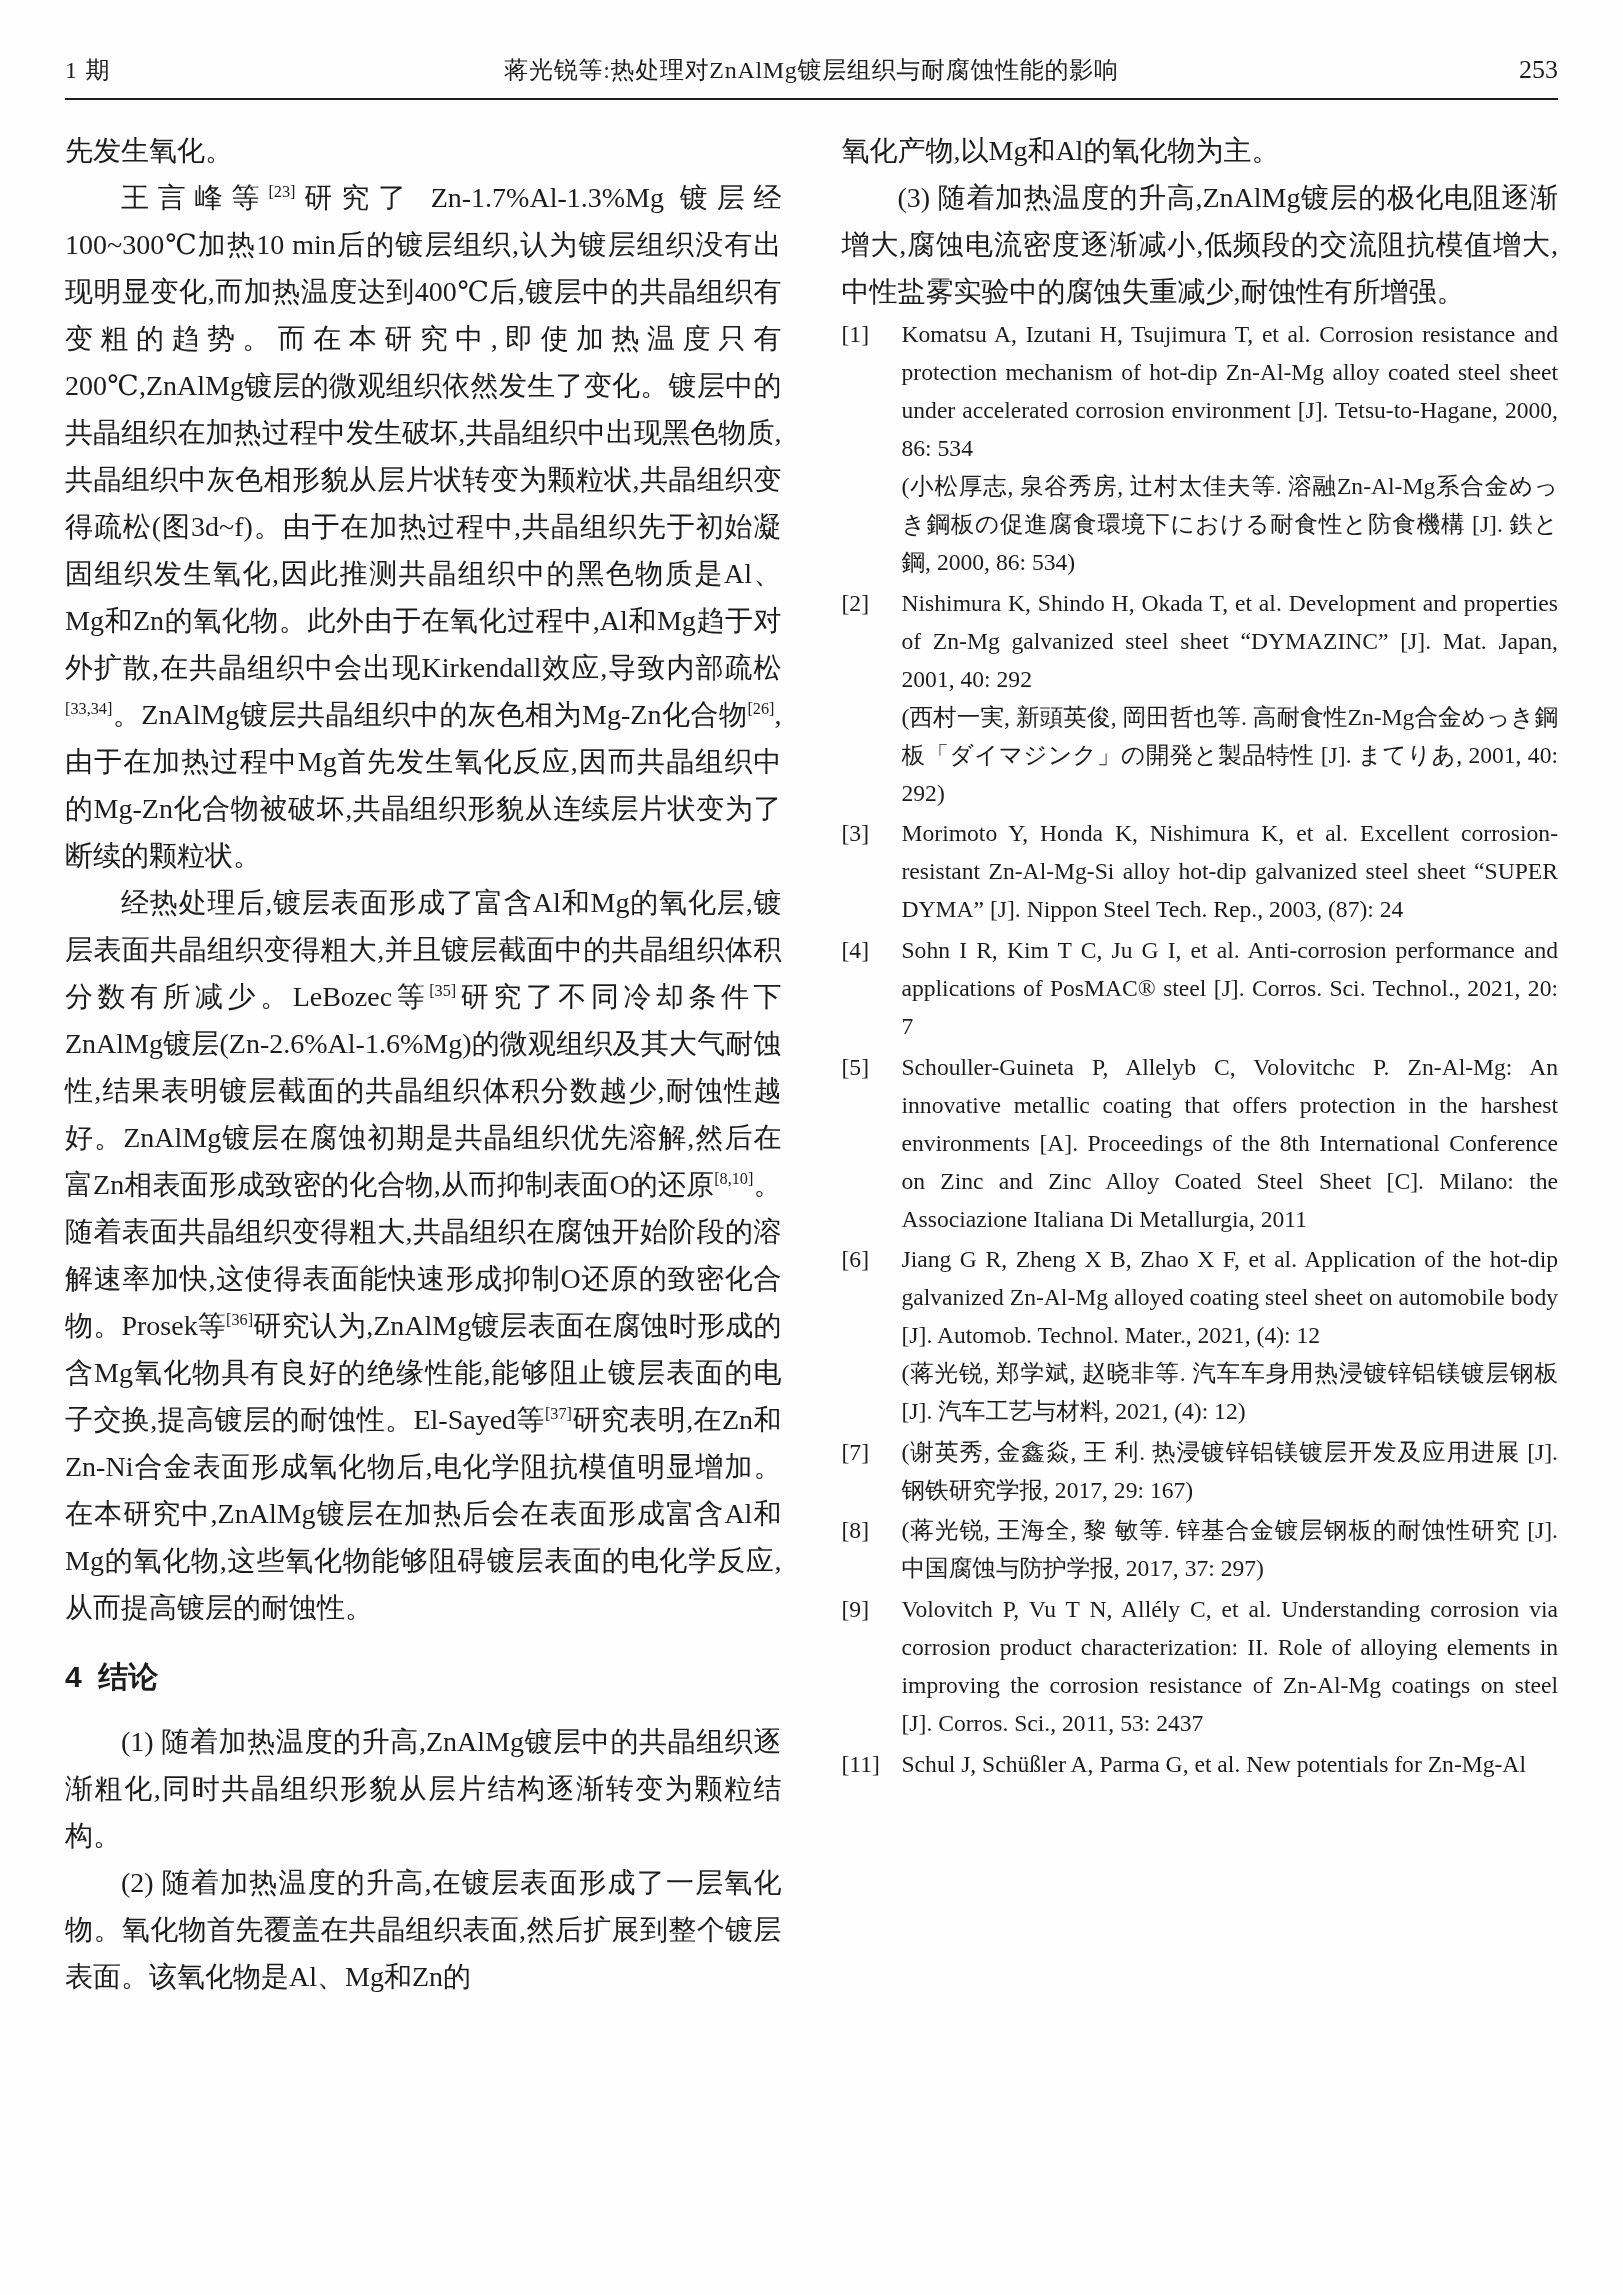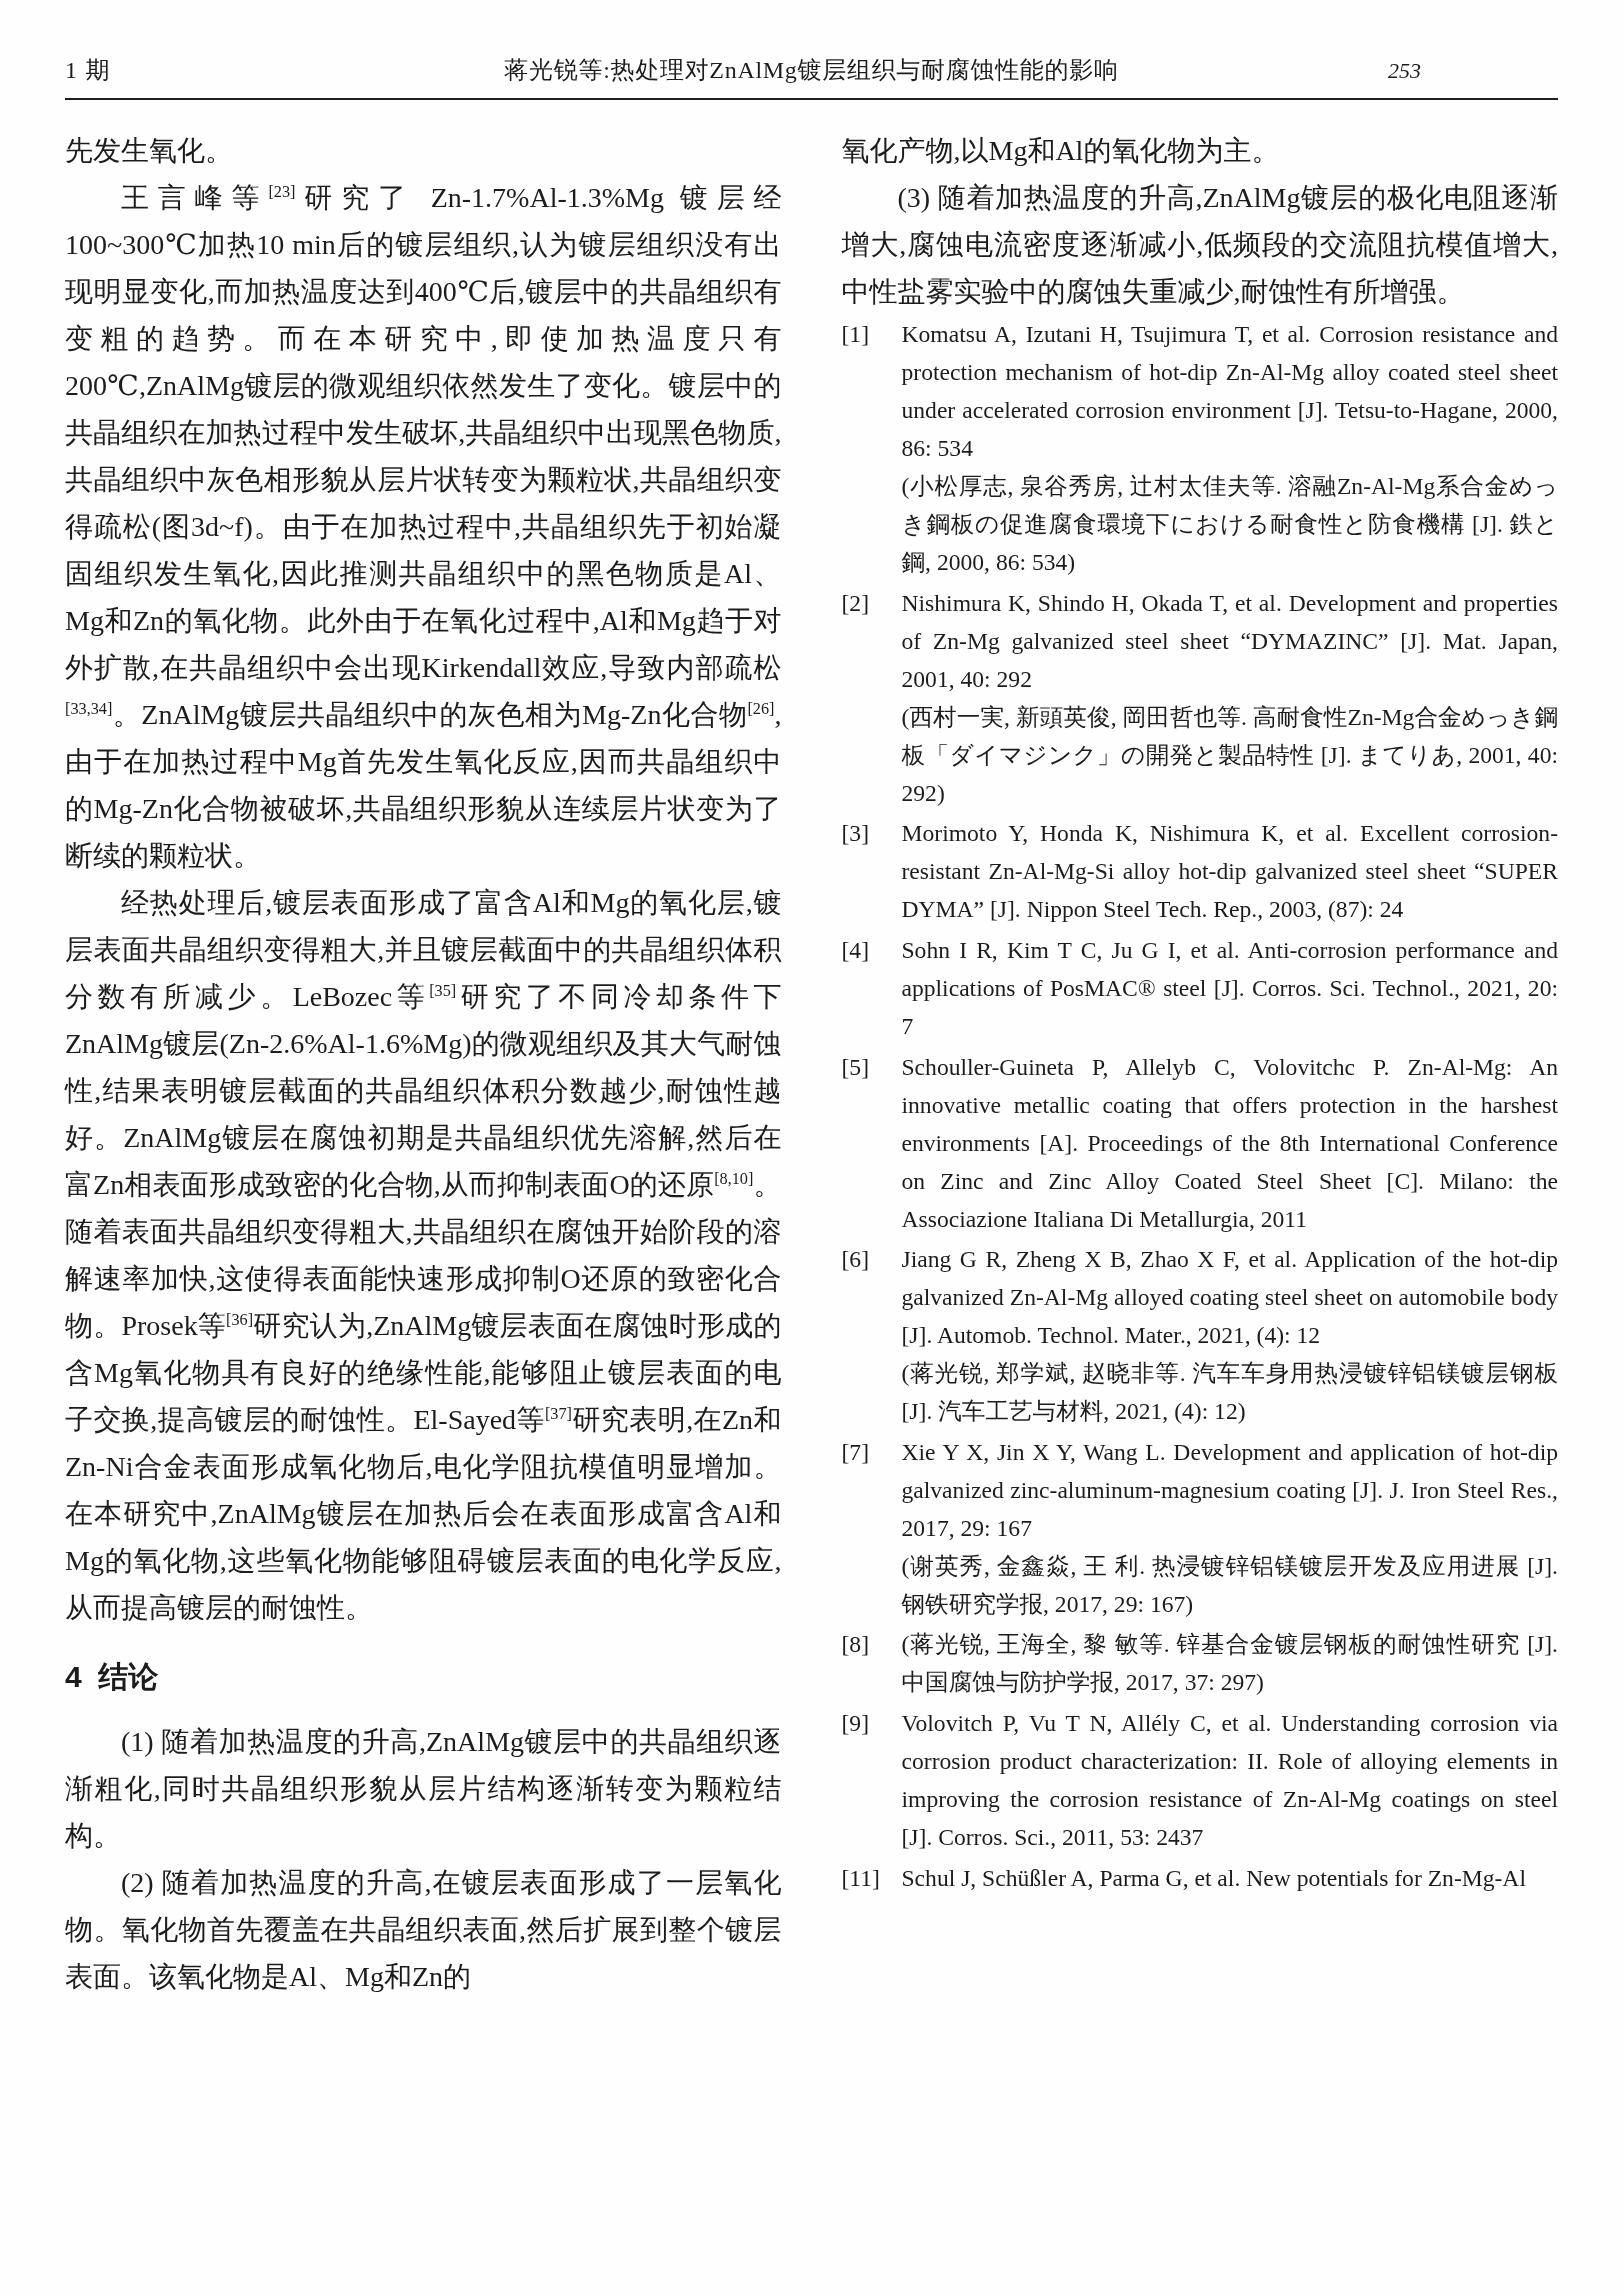--- a/index.html
+++ b/index.html
@@ -18,21 +18,21 @@
   
   .hdr {
     display: flex;
     align-items: baseline;
     font-size: 24px;
     padding-bottom: 11.8px;
     border-bottom: 2.6px solid #1f1f1f;
   }
   .hdr-issue { width: 170px; letter-spacing: 1.3px; }
   .hdr-title { flex: 1; text-align: center; letter-spacing: 0.7px; }
-  .hdr-page  { width: 170px; text-align: left; font-size: 22px; font-style: italic; }
+  .hdr-page  { width: 170px; text-align: right; font-size: 26px; }
   
   .columns { display: flex; gap: 60px; margin-top: 27.5px; }
   .col { flex: 1; min-width: 0; }
   
   .para {
     font-size: 28px;
     line-height: 47px;
     text-align: justify;
     text-indent: 2em;
     text-justify: inter-ideograph;
@@ -137,21 +137,20 @@
         <span class="ref-num">[6]</span>
         <div class="ref-body">
           <div>Jiang G R, Zheng X B, Zhao X F, et al. Application of the hot-dip galvanized Zn-Al-Mg alloyed coating steel sheet on automobile body [J]. Automob. Technol. Mater., 2021, (4): 12</div>
           <div class="ref-cn">(蒋光锐, 郑学斌, 赵晓非等. 汽车车身用热浸镀锌铝镁镀层钢板 [J]. 汽车工艺与材料, 2021, (4): 12)</div>
         </div>
       </div>
 
       <div class="ref">
         <span class="ref-num">[7]</span>
         <div class="ref-body">
-          <div>Xie Y X, Jin X Y, Wang L. Development and application of hot-dip galvanized zinc-aluminum-magnesium coating [J]. J. Iron Steel Res., 2017, 29: 167</div>
           <div class="ref-cn">(谢英秀, 金鑫焱, 王 利. 热浸镀锌铝镁镀层开发及应用进展 [J]. 钢铁研究学报, 2017, 29: 167)</div>
         </div>
       </div>
 
       <div class="ref">
         <span class="ref-num">[8]</span>
         <div class="ref-body">
           <div class="ref-cn">(蒋光锐, 王海全, 黎 敏等. 锌基合金镀层钢板的耐蚀性研究 [J]. 中国腐蚀与防护学报, 2017, 37: 297)</div>
         </div>
       </div>

